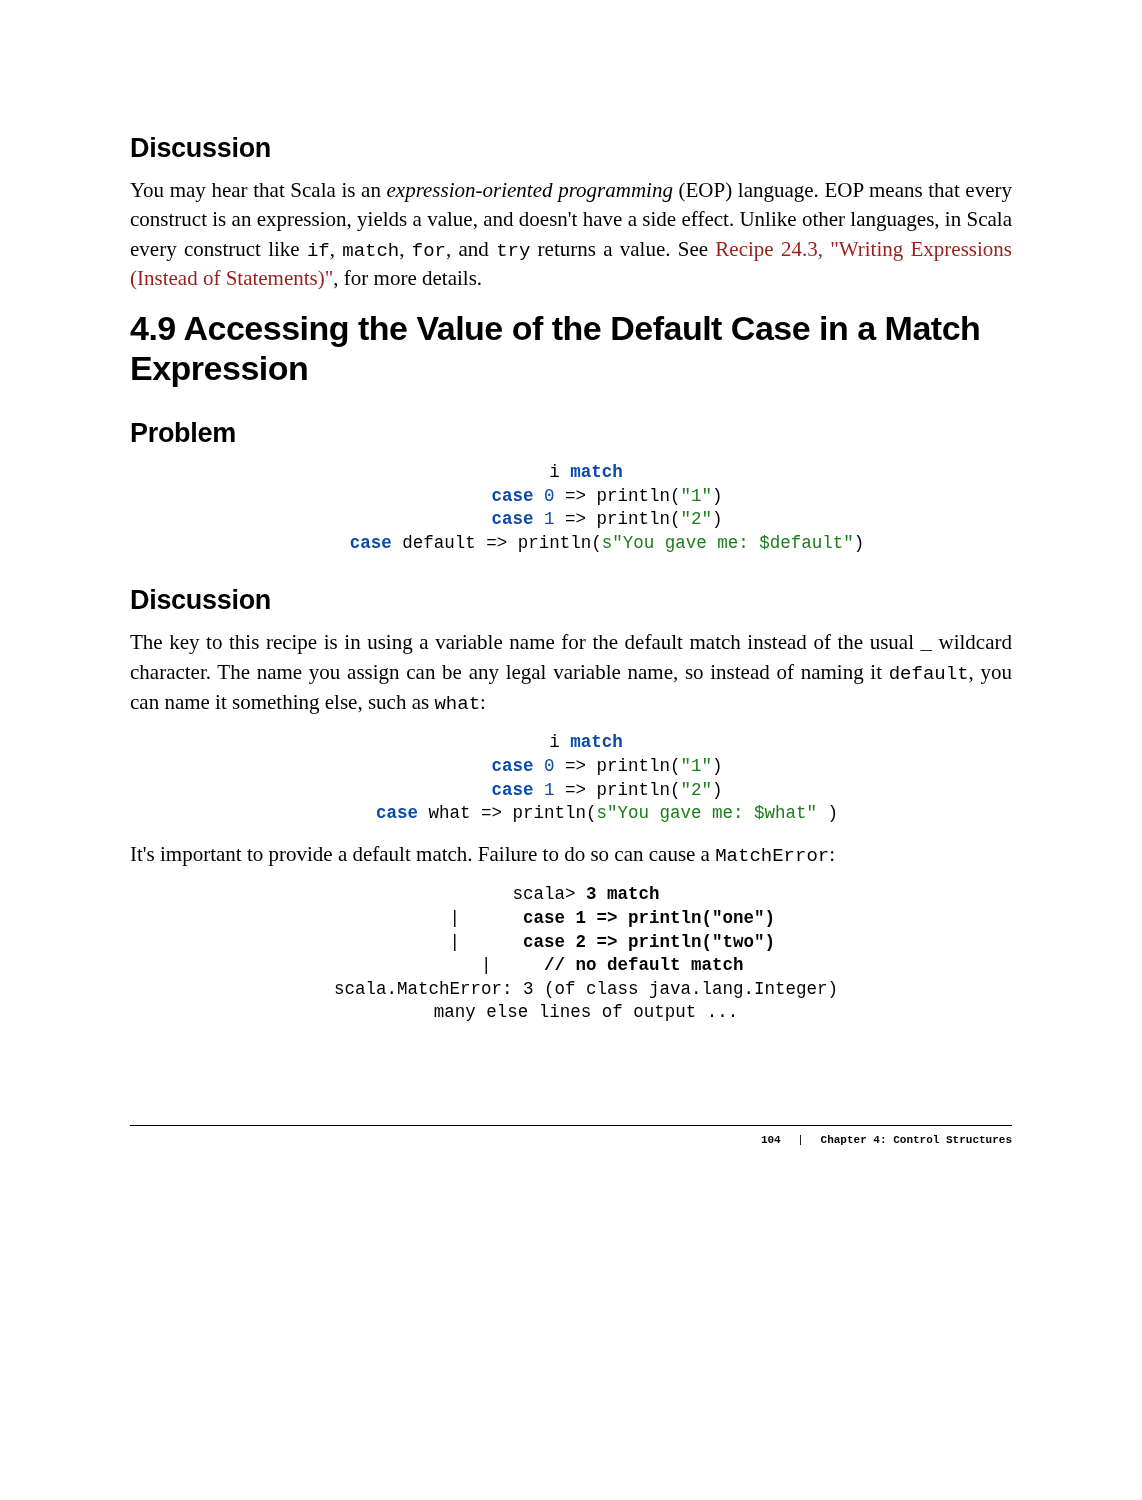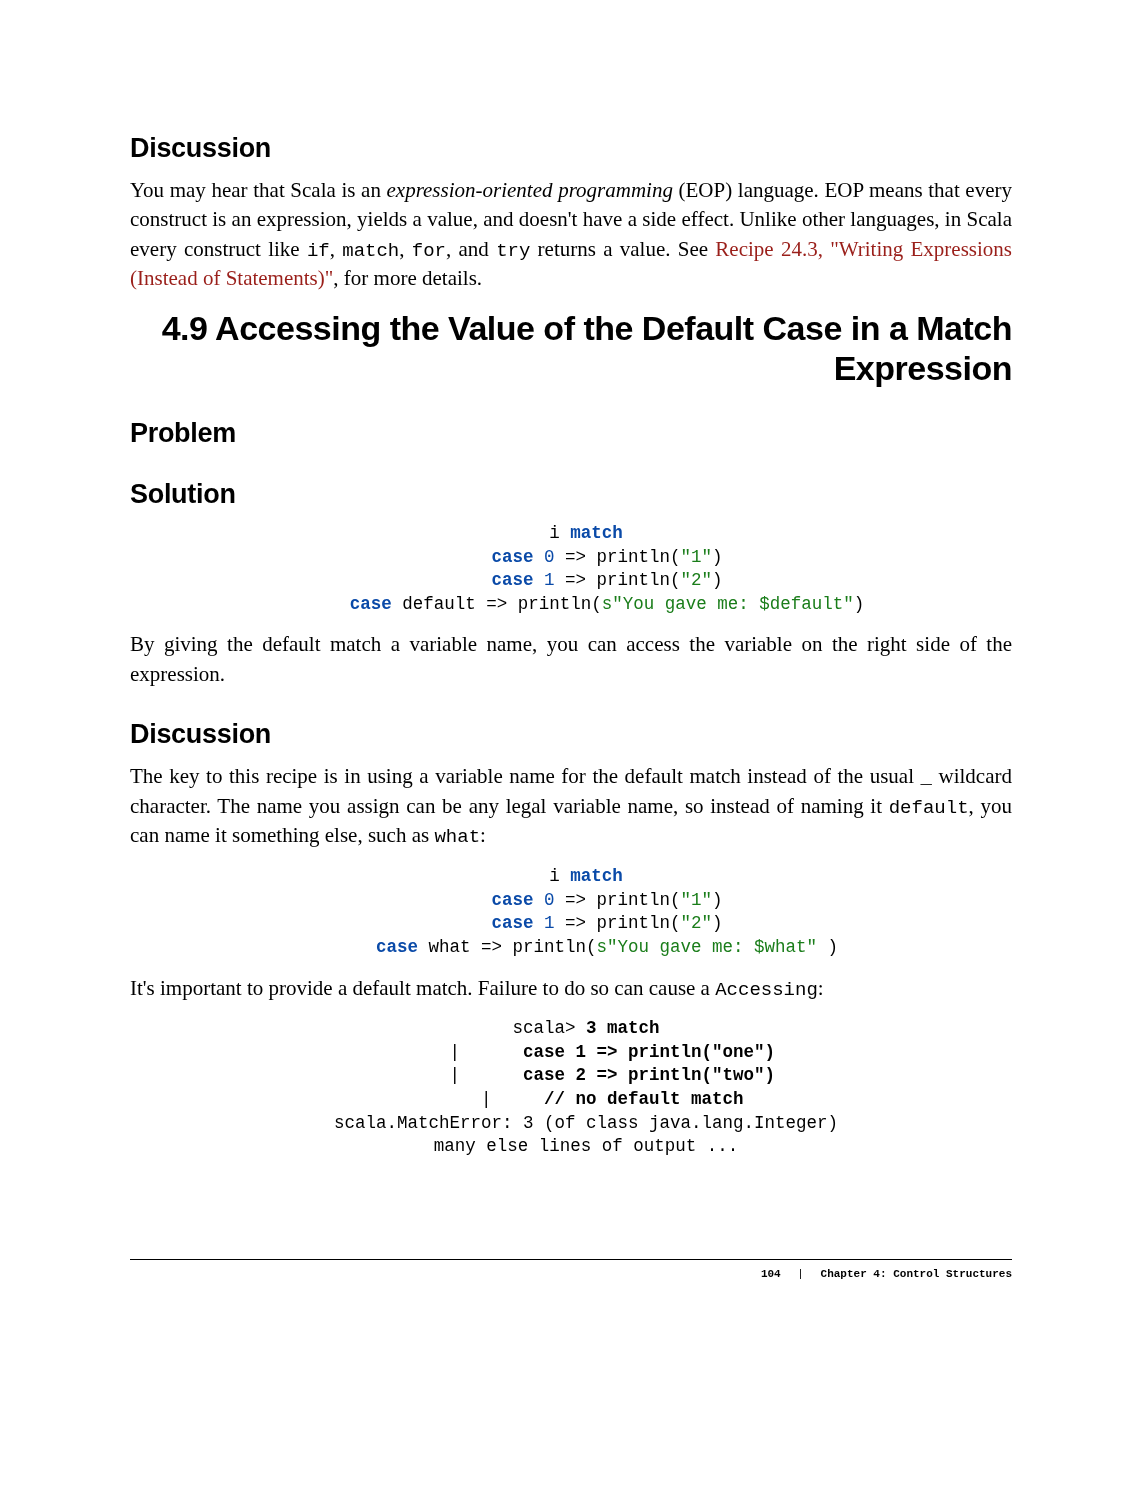--- a/index.html
+++ b/index.html
@@ -14,21 +14,21 @@
     padding: 103px 130px 60px 130px;
     box-sizing: border-box;
     text-align: justify;
   }
   h1.section-title {
     font-family: 'Myriad Pro', 'Helvetica Neue', Arial, sans-serif;
     font-weight: 700;
     font-size: 34px;
     margin: 0 0 14px 0;
     letter-spacing: -0.5px;
-    text-align: right;
+    text-align: left;
     line-height: 1.18;
     font-stretch: condensed;
   }
   h2.subhead {
     font-family: 'Myriad Pro', 'Helvetica Neue', Arial, sans-serif;
     font-weight: 700;
     font-size: 27px;
     margin: 30px 0 12px 0;
     letter-spacing: -0.3px;
     text-align: left;
@@ -84,41 +84,39 @@
 
   <h2 class="subhead">Discussion</h2>
   <p>
     <span>You may hear that Scala is an </span><span class="italic">expression-oriented programming</span><span> (EOP) language. EOP means that every construct is an expression, yields a value, and doesn't have a side effect. Unlike other languages, in Scala every construct like </span><span class="code-inline">if</span><span>, </span><span class="code-inline">match</span><span>, </span><span class="code-inline">for</span><span>, and </span><span class="code-inline">try</span><span> returns a value. See </span><a class="xref" href="#">Recipe 24.3, "Writing Expressions (Instead of Statements)"</a><span>, for more details.</span>
   </p>
 
   <h1 class="section-title">4.9 Accessing the Value of the Default Case in a Match Expression</h1>
 
   <h2 class="subhead">Problem</h2>
 
-  <h2 class="subhead">Solution</h2>
 
   <pre class="code"><span>i </span><span class="kw">match</span>
 <span>    </span><span class="kw">case</span><span> </span><span class="num">0</span><span> =&gt; println(</span><span class="str">"1"</span><span>)</span>
 <span>    </span><span class="kw">case</span><span> </span><span class="num">1</span><span> =&gt; println(</span><span class="str">"2"</span><span>)</span>
 <span>    </span><span class="kw">case</span><span> default =&gt; println(</span><span class="str">s"You gave me: $default"</span><span>)</span></pre>
 
-  <p>By giving the default match a variable name, you can access the variable on the right side of the expression.</p>
 
   <h2 class="subhead">Discussion</h2>
   <p>
     <span>The key to this recipe is in using a variable name for the default match instead of the usual </span><span class="code-inline">_</span><span> wildcard character. The name you assign can be any legal variable name, so instead of naming it </span><span class="code-inline">default</span><span>, you can name it something else, such as </span><span class="code-inline">what</span><span>:</span>
   </p>
 
   <pre class="code"><span>i </span><span class="kw">match</span>
 <span>    </span><span class="kw">case</span><span> </span><span class="num">0</span><span> =&gt; println(</span><span class="str">"1"</span><span>)</span>
 <span>    </span><span class="kw">case</span><span> </span><span class="num">1</span><span> =&gt; println(</span><span class="str">"2"</span><span>)</span>
 <span>    </span><span class="kw">case</span><span> what =&gt; println(</span><span class="str">s"You gave me: $what"</span><span> )</span></pre>
 
   <p>
-    <span>It's important to provide a default match. Failure to do so can cause a </span><span class="code-inline">Accessing</span><span>:</span>
+    <span>It's important to provide a default match. Failure to do so can cause a </span><span class="code-inline">MatchError</span><span>:</span>
   </p>
 
   <pre class="code"><span>scala&gt; </span><span class="bold-mono">3 match</span>
 <span>     |      </span><span class="bold-mono">case 1 =&gt; println("one")</span>
 <span>     |      </span><span class="bold-mono">case 2 =&gt; println("two")</span>
 <span>     |     </span><span class="bold-mono">// no default match</span>
 <span>scala.MatchError: 3 (of class java.lang.Integer)</span>
 <span>many else lines of output ...</span></pre>
 
   <hr class="footer-rule">

